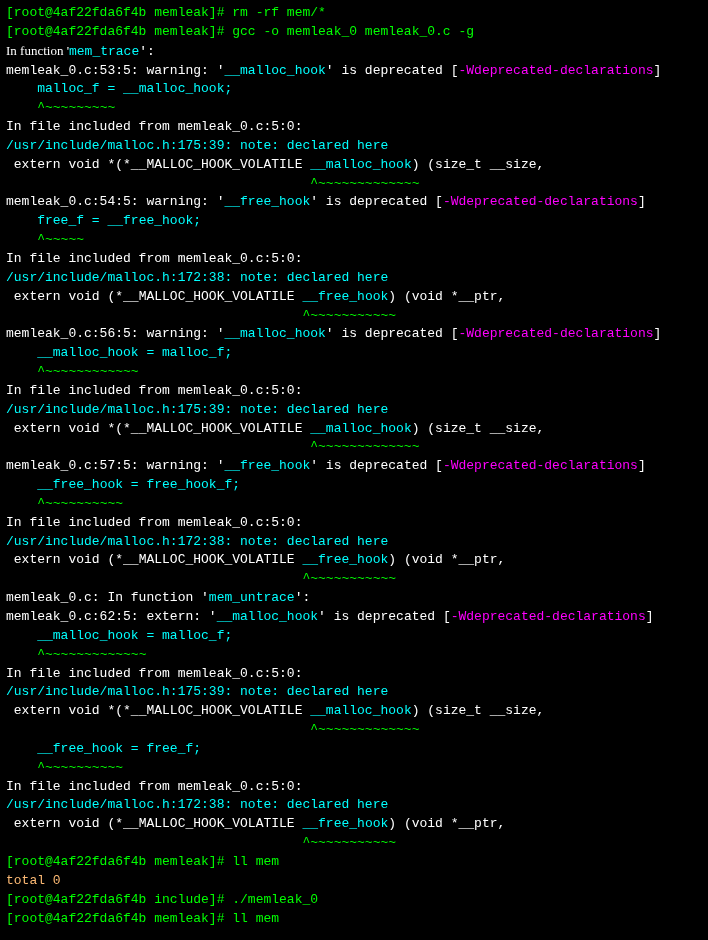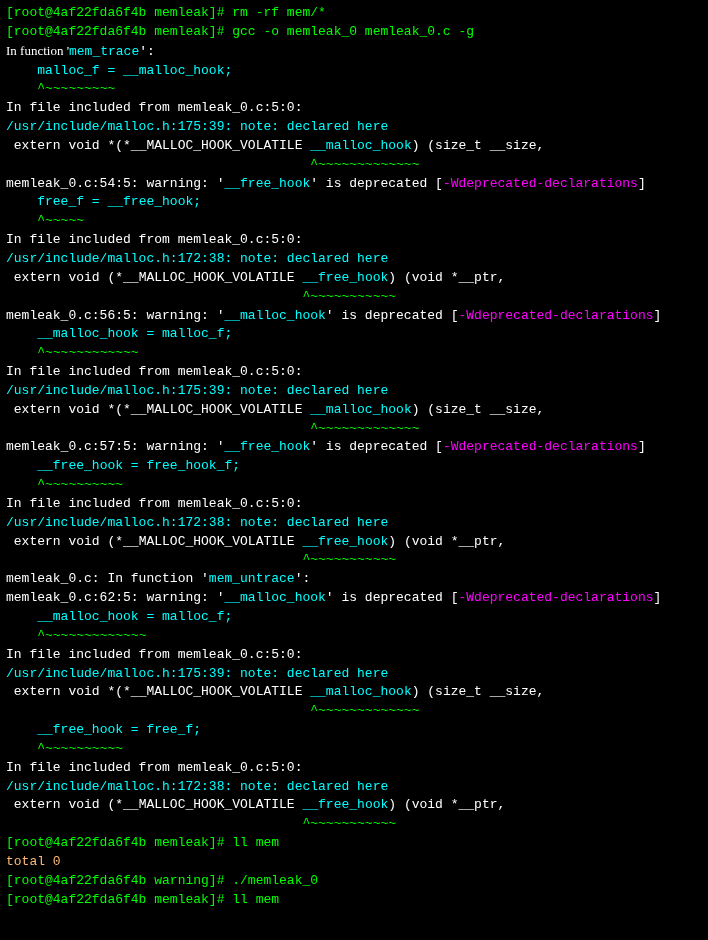--- a/index.html
+++ b/index.html
@@ -29,20 +29,21 @@
     }
   </style>
 </head>
 <body>
 
 <div class="terminal">
   <div id="terminal-content">
       <div class="line"><span style="color: rgb(0, 255, 0);">[root@4af22fda6f4b memleak]# rm -rf mem/*</span></div>
       <div class="line"><span style="color: rgb(0, 255, 0);">[root@4af22fda6f4b memleak]# gcc -o memleak_0 memleak_0.c -g</span></div>
       <div class="line"><span style="color: rgb(255, 255, 255); font-family: Liberation Serif, serif;">In function '</span><span style="color: rgb(0, 255, 255);">mem_trace</span><span style="color: rgb(255, 255, 255);">':</span></div>
+      <div class="line"><span style="color: rgb(255, 255, 255);">memleak_0.c:53:5: warning: '</span><span style="color: rgb(0, 255, 255);">__malloc_hook</span><span style="color: rgb(255, 255, 255);">' is deprecated [</span><span style="color: rgb(255, 0, 255);">-Wdeprecated-declarations</span><span style="color: rgb(255, 255, 255);">]</span></div>
       <div class="line"><span style="color: rgb(0, 255, 255);">    malloc_f = __malloc_hook;</span></div>
       <div class="line"><span style="color: rgb(0, 255, 0);">    ^~~~~~~~~~</span></div>
       <div class="line"><span style="color: rgb(255, 255, 255);">In file included from memleak_0.c:5:0:</span></div>
       <div class="line"><span style="color: rgb(0, 255, 255);">/usr/include/malloc.h:175:39: note: declared here</span></div>
       <div class="line"><span style="color: rgb(255, 255, 255);"> extern void *(*__MALLOC_HOOK_VOLATILE </span><span style="color: rgb(0, 255, 255);">__malloc_hook</span><span style="color: rgb(255, 255, 255);">) (size_t __size,</span></div>
       <div class="line"><span style="color: rgb(0, 255, 0);">                                       ^~~~~~~~~~~~~~</span></div>
       <div class="line"><span style="color: rgb(255, 255, 255);">memleak_0.c:54:5: warning: '</span><span style="color: rgb(0, 255, 255);">__free_hook</span><span style="color: rgb(255, 255, 255);">' is deprecated [</span><span style="color: rgb(255, 0, 255);">-Wdeprecated-declarations</span><span style="color: rgb(255, 255, 255);">]</span></div>
       <div class="line"><span style="color: rgb(0, 255, 255);">    free_f = __free_hook;</span></div>
       <div class="line"><span style="color: rgb(0, 255, 0);">    ^~~~~~</span></div>
       <div class="line"><span style="color: rgb(255, 255, 255);">In file included from memleak_0.c:5:0:</span></div>
@@ -57,32 +58,32 @@
       <div class="line"><span style="color: rgb(255, 255, 255);"> extern void *(*__MALLOC_HOOK_VOLATILE </span><span style="color: rgb(0, 255, 255);">__malloc_hook</span><span style="color: rgb(255, 255, 255);">) (size_t __size,</span></div>
       <div class="line"><span style="color: rgb(0, 255, 0);">                                       ^~~~~~~~~~~~~~</span></div>
       <div class="line"><span style="color: rgb(255, 255, 255);">memleak_0.c:57:5: warning: '</span><span style="color: rgb(0, 255, 255);">__free_hook</span><span style="color: rgb(255, 255, 255);">' is deprecated [</span><span style="color: rgb(255, 0, 255);">-Wdeprecated-declarations</span><span style="color: rgb(255, 255, 255);">]</span></div>
       <div class="line"><span style="color: rgb(0, 255, 255); text-align: right;">    __free_hook = free_hook_f;</span></div>
       <div class="line"><span style="color: rgb(0, 255, 0);">    ^~~~~~~~~~~</span></div>
       <div class="line"><span style="color: rgb(255, 255, 255);">In file included from memleak_0.c:5:0:</span></div>
       <div class="line"><span style="color: rgb(0, 255, 255);">/usr/include/malloc.h:172:38: note: declared here</span></div>
       <div class="line"><span style="color: rgb(255, 255, 255);"> extern void (*__MALLOC_HOOK_VOLATILE </span><span style="color: rgb(0, 255, 255);">__free_hook</span><span style="color: rgb(255, 255, 255);">) (void *__ptr,</span></div>
       <div class="line"><span style="color: rgb(0, 255, 0);">                                      ^~~~~~~~~~~~</span></div>
       <div class="line"><span style="color: rgb(255, 255, 255);">memleak_0.c: In function '</span><span style="color: rgb(0, 255, 255);">mem_untrace</span><span style="color: rgb(255, 255, 255);">':</span></div>
-      <div class="line"><span style="color: rgb(255, 255, 255);">memleak_0.c:62:5: warning: '</span><span style="color: rgb(0, 255, 255);">__malloc_hook</span><span style="color: rgb(255, 255, 255);">' is deprecated [</span><span style="color: rgb(255, 0, 255);">-Wdeprecated-declarations</span><span style="color: rgb(255, 255, 255);">]</span></div>
+      <div class="line"><span style="color: rgb(255, 255, 255);">memleak_0.c:62:5: extern: '</span><span style="color: rgb(0, 255, 255);">__malloc_hook</span><span style="color: rgb(255, 255, 255);">' is deprecated [</span><span style="color: rgb(255, 0, 255);">-Wdeprecated-declarations</span><span style="color: rgb(255, 255, 255);">]</span></div>
       <div class="line"><span style="color: rgb(0, 255, 255);">    __malloc_hook = malloc_f;</span></div>
       <div class="line"><span style="color: rgb(0, 255, 0);">    ^~~~~~~~~~~~~~</span></div>
       <div class="line"><span style="color: rgb(255, 255, 255);">In file included from memleak_0.c:5:0:</span></div>
       <div class="line"><span style="color: rgb(0, 255, 255);">/usr/include/malloc.h:175:39: note: declared here</span></div>
       <div class="line"><span style="color: rgb(255, 255, 255);"> extern void *(*__MALLOC_HOOK_VOLATILE </span><span style="color: rgb(0, 255, 255);">__malloc_hook</span><span style="color: rgb(255, 255, 255);">) (size_t __size,</span></div>
       <div class="line"><span style="color: rgb(0, 255, 0);">                                       ^~~~~~~~~~~~~~</span></div>
       <div class="line"><span style="color: rgb(0, 255, 255);">    __free_hook = free_f;</span></div>
       <div class="line"><span style="color: rgb(0, 255, 0);">    ^~~~~~~~~~~</span></div>
       <div class="line"><span style="color: rgb(255, 255, 255);">In file included from memleak_0.c:5:0:</span></div>
       <div class="line"><span style="color: rgb(0, 255, 255);">/usr/include/malloc.h:172:38: note: declared here</span></div>
       <div class="line"><span style="color: rgb(255, 255, 255);"> extern void (*__MALLOC_HOOK_VOLATILE </span><span style="color: rgb(0, 255, 255);">__free_hook</span><span style="color: rgb(255, 255, 255);">) (void *__ptr,</span></div>
       <div class="line"><span style="color: rgb(0, 255, 0);">                                      ^~~~~~~~~~~~</span></div>
       <div class="line"><span style="color: rgb(255, 255, 255);"></span></div>
       <div class="line"><span style="color: rgb(0, 255, 0);">[root@4af22fda6f4b memleak]# ll mem</span></div>
       <div class="line"><span style="color: #fdba74;">total 0</span></div>
-      <div class="line"><span style="color: rgb(0, 255, 0);">[root@4af22fda6f4b warning]# ./memleak_0</span></div>
+      <div class="line"><span style="color: rgb(0, 255, 0);">[root@4af22fda6f4b include]# ./memleak_0</span></div>
       <div class="line"><span style="color: rgb(0, 255, 0);">[root@4af22fda6f4b memleak]# ll mem</span></div>
     </div>
 </div>
 
 </body></html>

